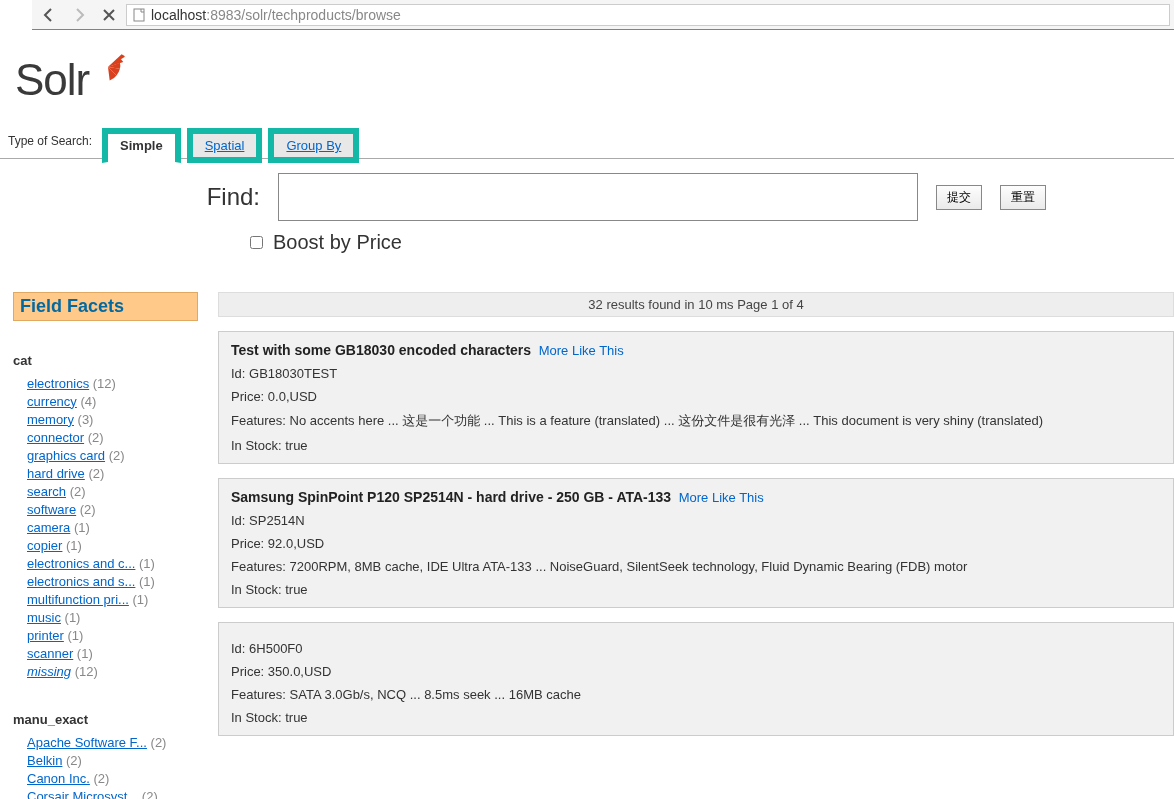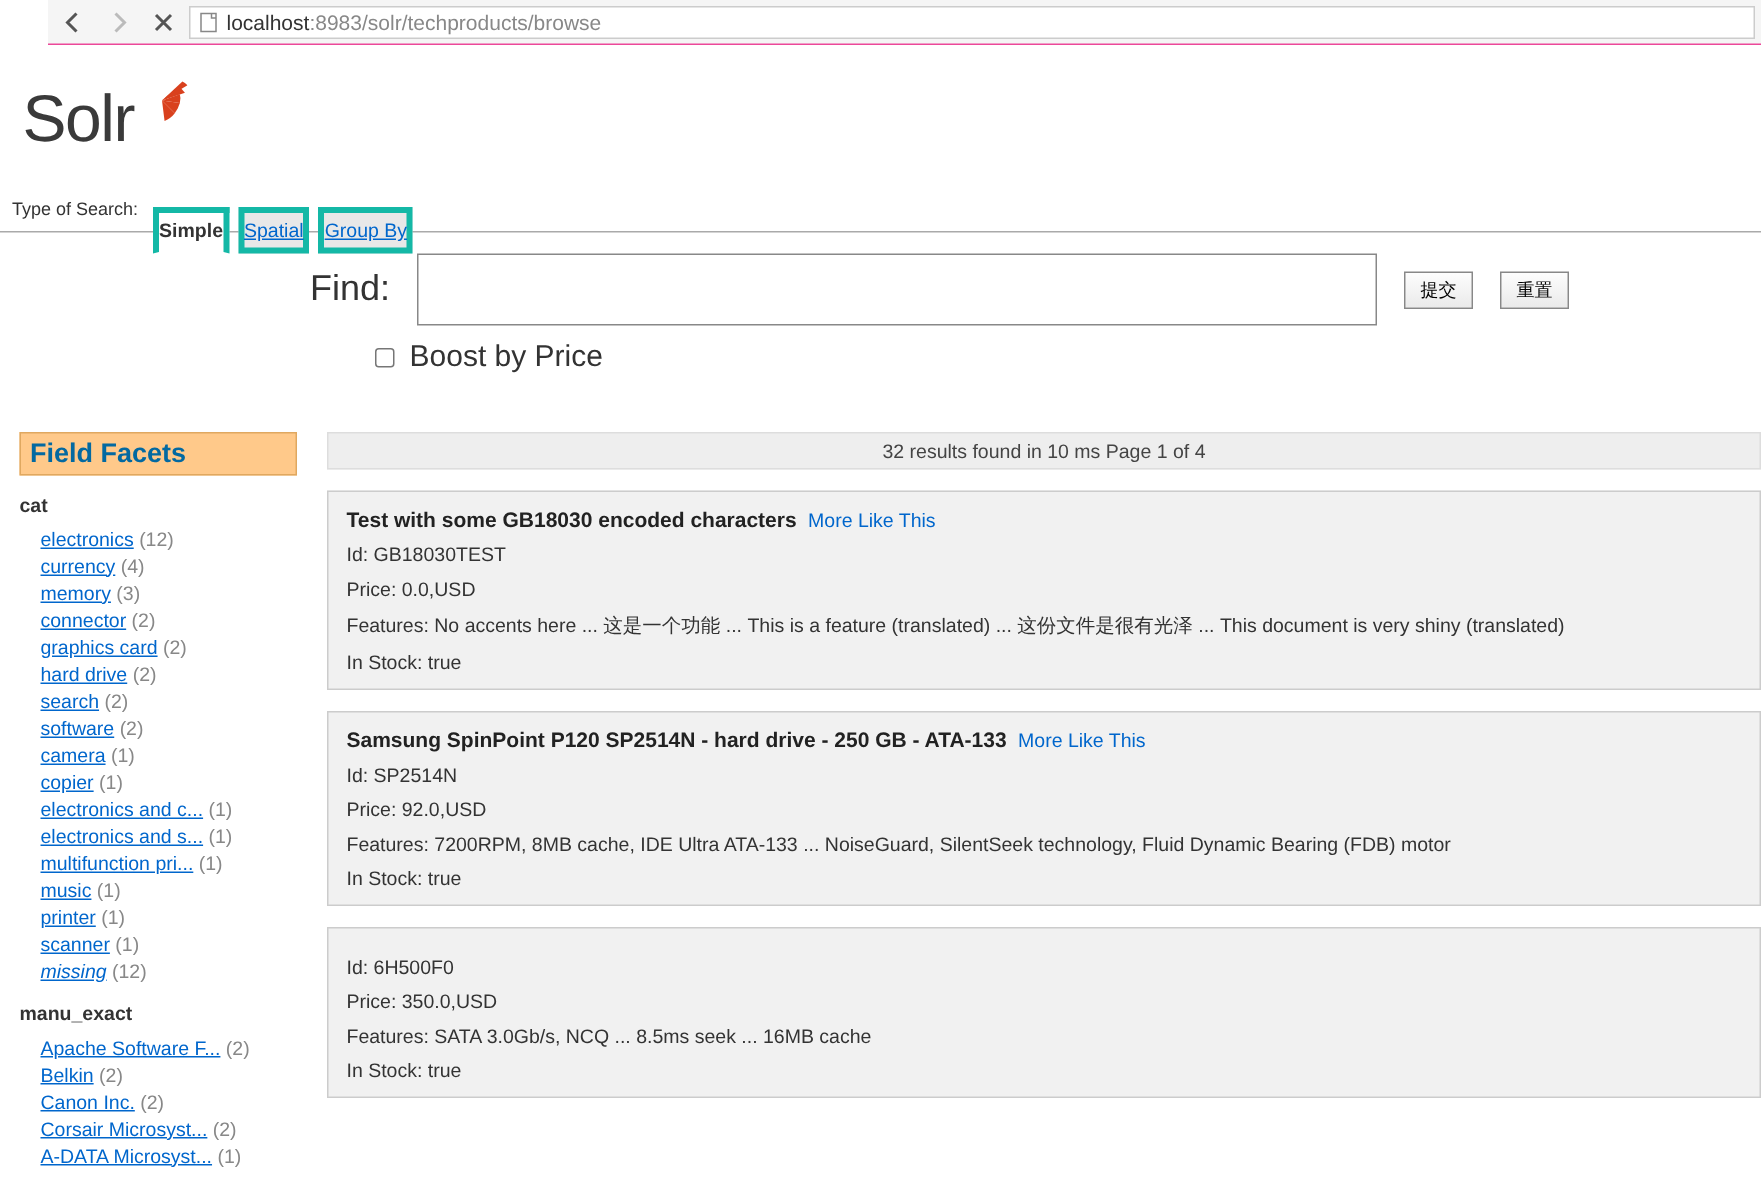--- a/index.html
+++ b/index.html
@@ -18,35 +18,35 @@
 .content { padding: 0; }
 
 .logo-area { padding: 20px 15px 10px 15px; }
 .logo { display: flex; align-items: flex-end; }
 .logo-text { font-size: 44px; letter-spacing: -1px; color: #3a3a3a; font-weight: 400; font-family: Arial, sans-serif; }
 .logo-swirl { display: inline-block; margin-left: 2px; margin-bottom: 18px; }
 
 .tabrow { display: flex; align-items: center; border-bottom: 1px solid #aaa; padding: 0 8px; margin-top: 8px; }
 .type-label { font-size: 12px; color: #333; margin-right: 10px; }
 .tabs { display: flex; gap: 6px; }
-.tab { border: 4px solid #14b8a6; padding: 4px 0; font-size: 13px; background: #e8e8e8; color: #0066cc; text-decoration: underline; position: relative; top: 15px; cursor: pointer; }
+.tab { border: 6px solid #14b8a6; padding: 4px 12px; font-size: 13px; background: #e8e8e8; color: #0066cc; text-decoration: underline; position: relative; top: 5px; cursor: pointer; }
 .tab.active { background: #fff; color: #333; font-weight: bold; text-decoration: none; border-bottom: 1px solid #fff; }
 
 .search-area { padding: 14px 0 8px 0; }
 .search-row { display: flex; align-items: center; gap: 18px; }
 .find-label { font-size: 24px; color: #333; text-align: right; width: 260px; }
 .search-input { width: 640px; height: 48px; border: 1px solid #888; font-size: 16px; padding: 0 8px; }
 .btn { border: 1px solid #888; background: linear-gradient(#fdfdfd,#eaeaea); padding: 3px 10px; font-size: 12px; cursor: pointer; font-family: "SimSun", Arial; }
 .boost-row { margin-left: 250px; margin-top: 10px; display: flex; align-items: center; gap: 10px; }
 .boost-label { font-size: 20px; color: #333; }
 
 .main { display: flex; gap: 20px; padding: 30px 0 0 13px; }
 .sidebar { width: 185px; flex-shrink: 0; }
 .facet-header { background: #ffc98a; border: 1px solid #e0a860; font-weight: bold; font-size: 18px; padding: 3px 6px; color: #0369a1; }
-.facet-group { margin-top: 12px; }
+.facet-group { margin-top: 32px; }
 .facet-title { font-weight: bold; font-size: 13px; margin-bottom: 6px; }
 .facet-list { list-style: none; padding-left: 14px; }
 .facet-list li { padding: 1.5px 0; font-size: 13px; }
 .facet-link { color: #0066cc; text-decoration: underline; cursor: pointer; }
 .facet-link.italic { font-style: italic; }
 .facet-count { color: #888; }
 
 .results { flex: 1; }
 .results-bar { background: #eee; text-align: center; padding: 4px; font-size: 13px; color: #444; border: 1px solid #ddd; }
 .result { background: #f1f1f1; border: 1px solid #ccc; margin-top: 14px; padding: 10px 12px; }

